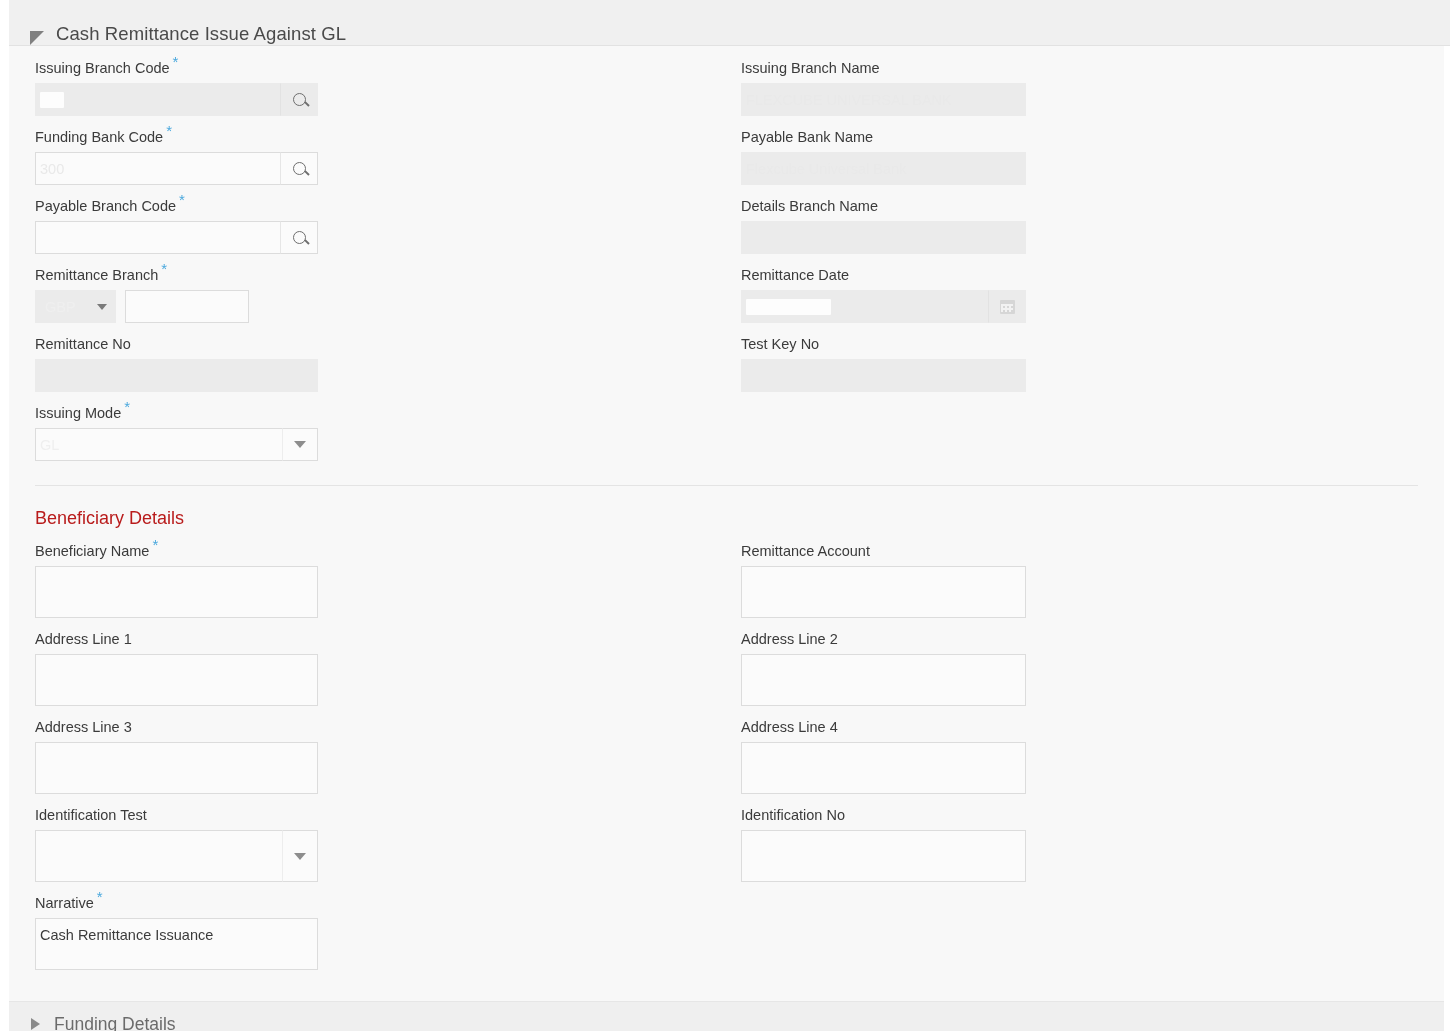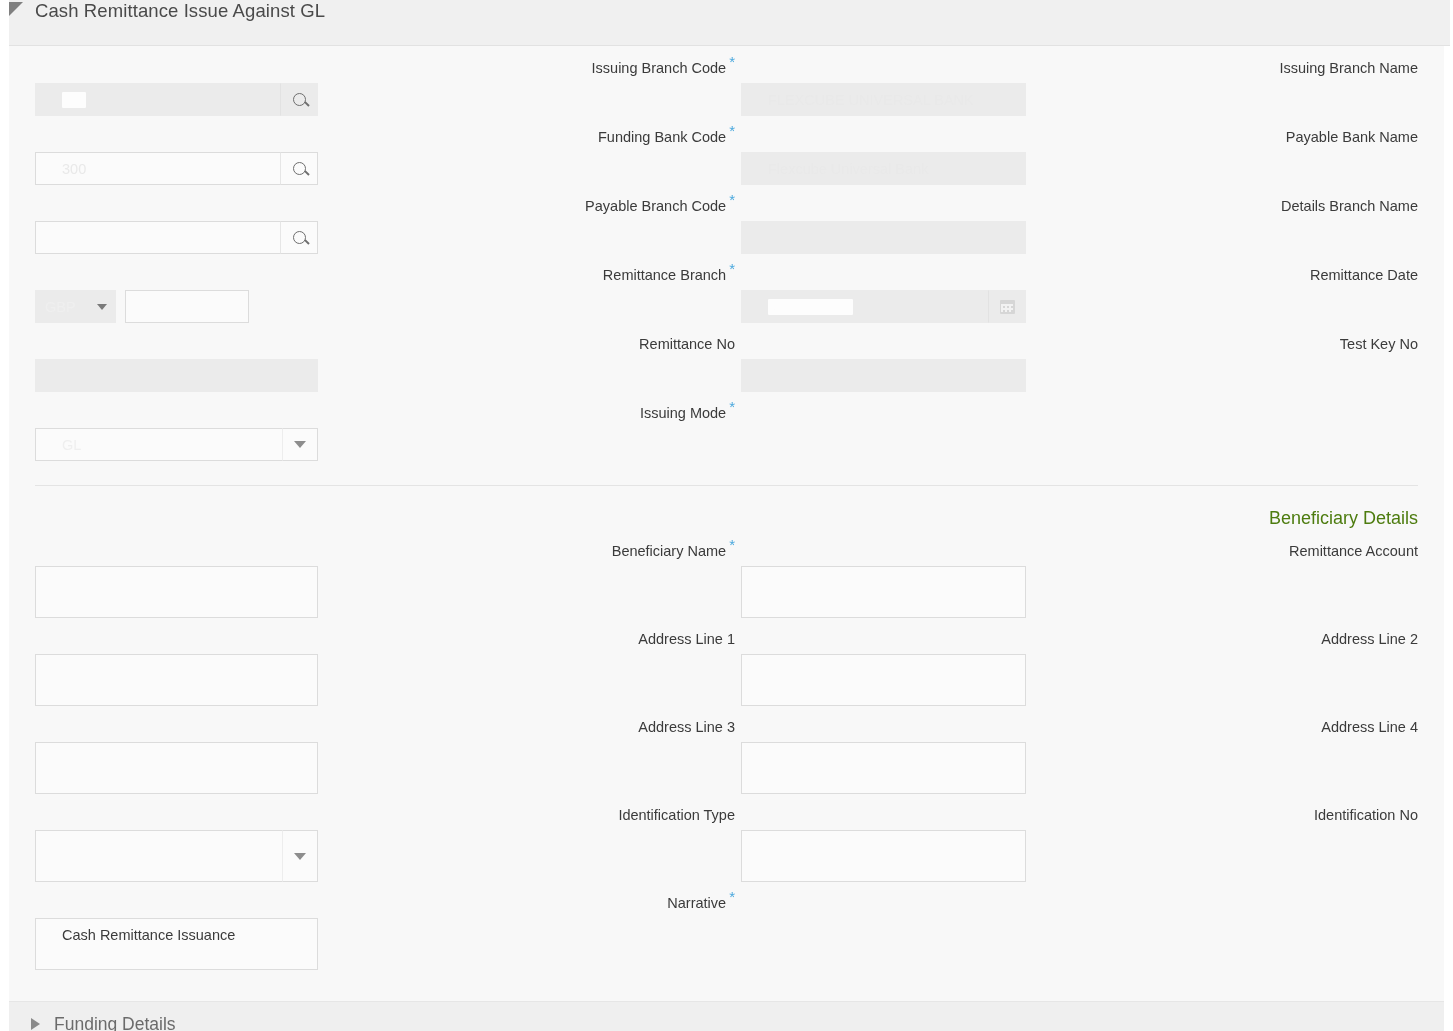--- a/index.html
+++ b/index.html
@@ -17,21 +17,22 @@
     display: flex;
     flex-direction: column;
   }
 
   
   .panel-header {
     height: 46px;
     background: #f0f0f0;
     border-bottom: 1px solid #e2e2e2;
     display: flex;
-    align-items: flex-start;
+    align-items: flex-end;
+    padding-left: 21px;
     margin: 0 3px 0 9px;
     flex: 0 0 auto;
   }
   .tri-down {
     width: 0; height: 0;
     border-left: 7px solid #808080;
     border-top: 7px solid #808080;
     border-right: 7px solid transparent;
     border-bottom: 7px solid transparent;
     margin-right: 12px;
@@ -51,21 +52,20 @@
     letter-spacing: .1px;
   }
 
   
   .form-body {
     background: #f8f8f8;
     margin: 0 9px;
     padding: 14px 0 0 0;
     flex: 1 1 auto;
     position: relative;
-    text-align: right;
   }
   .grid {
     display: grid;
     grid-template-columns: 700px 1fr;
     padding: 0 26px;
     column-gap: 0;
   }
   .field { margin-bottom: 13px; }
   .field.rgt { margin-left: 6px; }
 
@@ -85,21 +85,21 @@
   }
 
   
   .inp {
     width: 283px;
     height: 33px;
     border: 1px solid #dcdcdc;
     background: #fbfbfb;
     font-size: 14.5px;
     color: #3b3b3b;
-    padding: 0 26px;
+    padding: 0 4px;
     font-family: "Liberation Sans", sans-serif;
     outline: none;
     display: flex;
     align-items: center;
   }
   .inp.wide { width: 285px; }
   .inp.disabled {
     background: #ebebeb;
     border: 1px solid #ebebeb;
     color: #b8b8b8;
@@ -211,21 +211,21 @@
   }
 
   
   .divider {
     height: 1px;
     background: #e4e4e4;
     margin: 11px 26px 0 26px;
   }
   .section-h {
     font-size: 18px;
-    color: #4d7c0f;
+    color: #b91c1c;
     padding: 22px 26px 14px 26px;
     font-weight: 400;
   }
 
   
   .acc {
     height: 45px;
     background: #efefef;
     border-top: 1px solid #e6e6e6;
     display: flex;
@@ -419,21 +419,21 @@
       </div>
 
       <div class="field rgt">
         <label class="lbl">Address Line 4</label>
         <div class="inp tall wide">
             <span></span>
           </div>
       </div>
 
       <div class="field">
-        <label class="lbl">Identification Type</label>
+        <label class="lbl">Identification Test</label>
         <div class="sel-group">
           <div class="inp tall">
               <span></span>
             </div>
           <div class="caret-btn" style="height:52px">
             <span class="caret"></span>
           </div>
         </div>
       </div>
 

